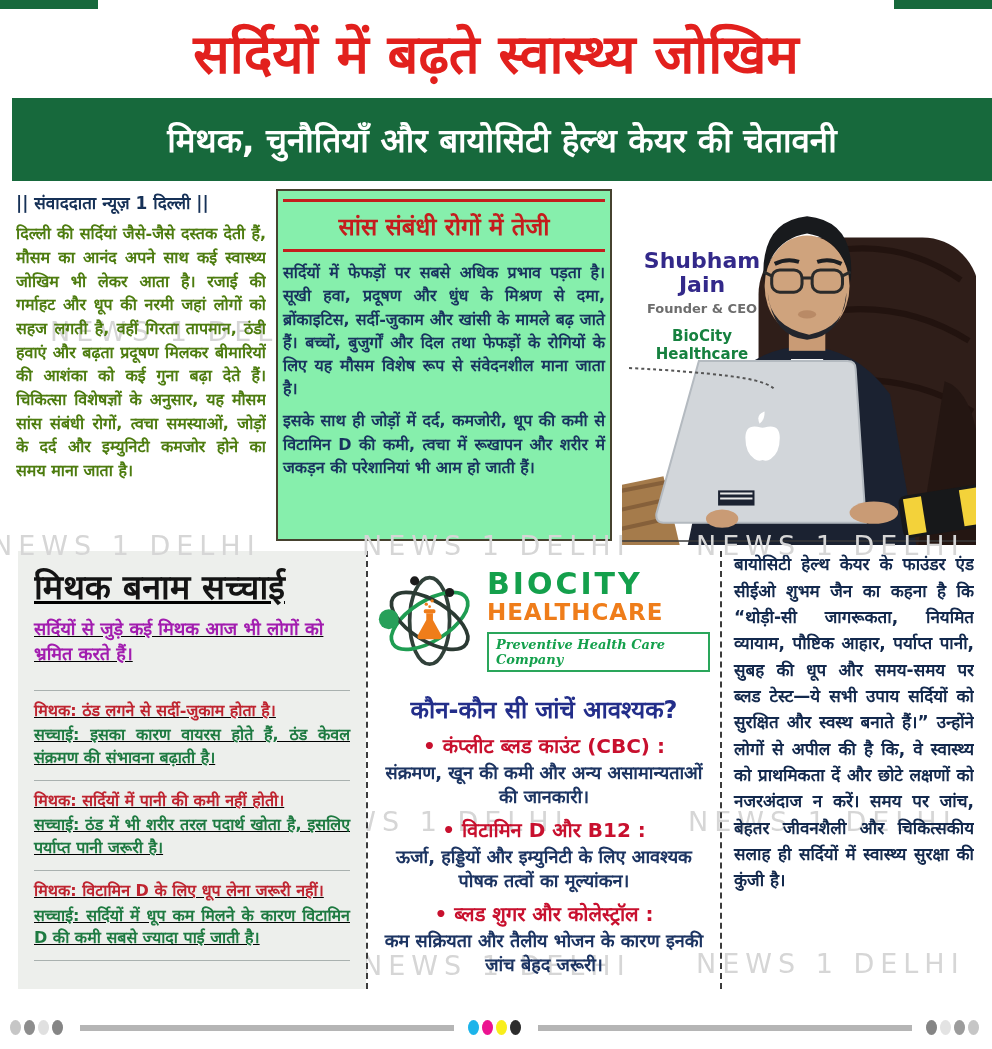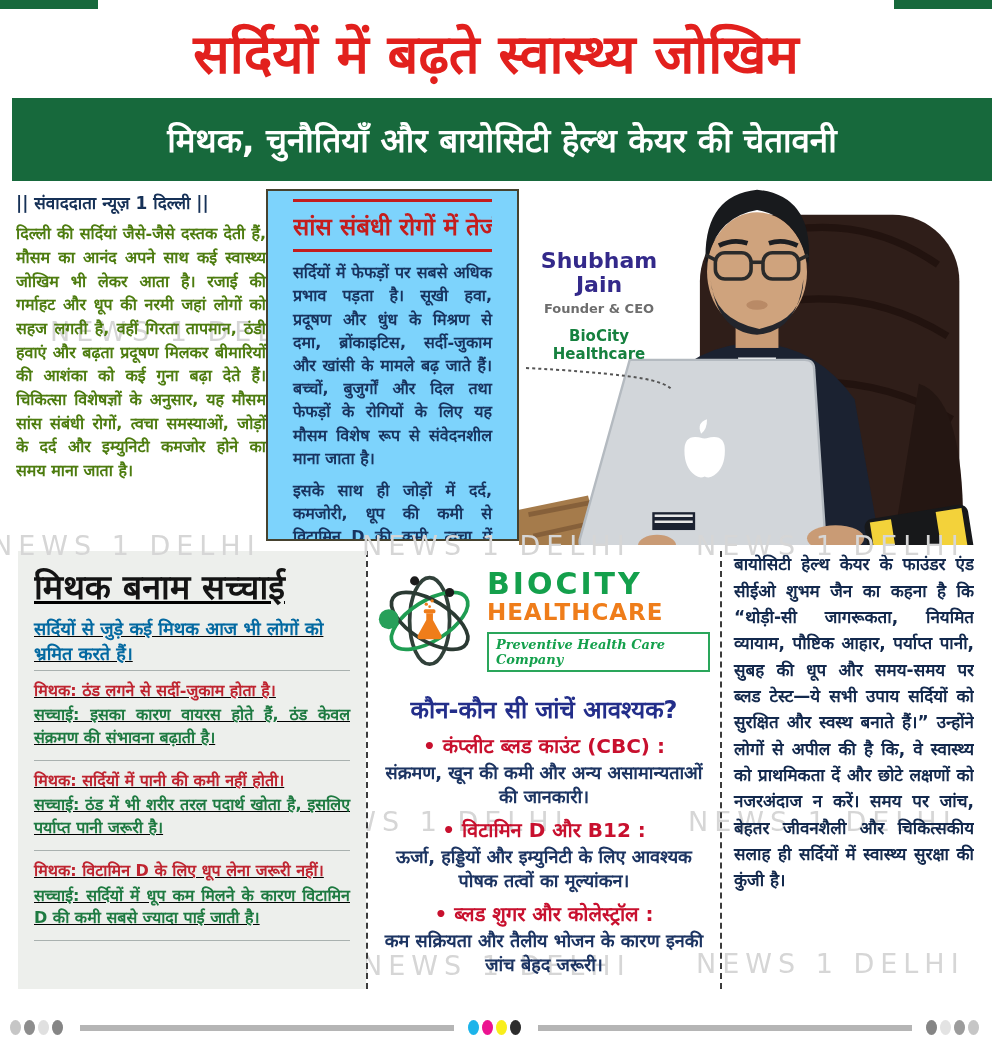--- a/index.html
+++ b/index.html
@@ -21,45 +21,45 @@
   .headline{
     position:relative;z-index:1;margin:16px 8px 0;text-align:center;
     color:#e2201d;font-size:54px;font-weight:800;line-height:1.45;white-space:nowrap;overflow:hidden;
   }
   .banner{
     position:relative;z-index:1;margin-top:4px;background:#17693c;color:#ffffff;
     text-align:center;font-size:33px;font-weight:800;padding:19px 4px;white-space:nowrap;overflow:hidden;margin-left:12px;
   }
 
   
-  .row1{position:relative;z-index:1;display:flex;gap:0;padding:8px 16px 0;height:356px;}
+  .row1{position:relative;z-index:1;display:flex;gap:10px;padding:8px 16px 0;height:356px;}
   .news-col{width:250px;overflow:hidden;}
   .byline{color:#163157;font-size:17px;font-weight:800;margin:2px 0 8px;}
   .article-body{color:#4d7c0f;font-size:16px;font-weight:600;line-height:1.48;text-align:justify;margin:0;}
 
   .resp-box{
-    width:253px;box-sizing:border-box;background:#7dd3fc;border:2px solid#46422f;
-    padding:8px 25px;height:352px;overflow:hidden;
+    width:336px;box-sizing:border-box;background:#86efac;border:2px solid#46422f;
+    padding:8px 5px;height:352px;overflow:hidden;
   }
   .resp-rule{height:3px;background:#c41d1d;}
   .resp-title{color:#c41d1d;font-size:24px;font-weight:800;text-align:center;margin:7px 0;white-space:nowrap;overflow:hidden;}
   .resp-box p{color:#18335f;font-size:16px;font-weight:600;line-height:1.45;text-align:justify;margin:9px 0 0;}
 
   .photo-wrap{flex:1;position:relative;overflow:hidden;}
   .photo-svg{position:absolute;inset:0;width:100%;height:100%;}
   .founder-label{position:absolute;left:2px;top:60px;width:156px;text-align:center;z-index:2;}
   .founder-name{color:#33298a;font-size:22px;font-weight:800;line-height:1.1;}
   .founder-role{color:#6d6d6d;font-size:13px;font-weight:600;margin-top:3px;}
   .founder-company{color:#16813f;font-size:15px;font-weight:800;margin-top:11px;}
 
   
   .row2{position:relative;z-index:1;display:flex;align-items:stretch;padding:6px 18px 0;height:438px;}
   .myths-panel{width:348px;box-sizing:border-box;background:#edefec;padding:12px 16px;overflow:hidden;text-decoration:underline;}
   .myths-title{color:#141414;font-size:34px;font-weight:800;margin:0 0 8px;white-space:nowrap;overflow:hidden;}
-  .myths-intro{color:#0369a1;font-size:18px;font-weight:700;line-height:1.35;padding-bottom:4px;border-bottom:1px solid #a9b1af;margin:0;}
+  .myths-intro{color:#a21caf;font-size:18px;font-weight:700;line-height:1.35;padding-bottom:24px;border-bottom:1px solid #a9b1af;margin:0;}
   .myth-item{padding:9px 0 11px;border-bottom:1px solid #a9b1af;}
   .myth-text{color:#bf2430;font-size:16px;font-weight:700;line-height:1.4;margin:0 0 2px;}
   .truth-text{color:#1e7a41;font-size:16px;font-weight:700;line-height:1.4;margin:0;text-align:justify;}
 
   .tests-col{flex:1;border-left:2px dashed #3c3c3c;border-right:2px dashed #3c3c3c;
              padding:8px 10px 0;text-align:center;overflow:hidden;}
   .logo-row{display:flex;align-items:center;justify-content:center;gap:9px;margin-top:2px;}
   .logo-text{text-align:left;}
   .logo-word{color:#14a04c;font-size:30px;font-weight:800;letter-spacing:3px;line-height:1.05;}
   .logo-word2{color:#ef7d1a;font-size:23px;font-weight:800;letter-spacing:1px;line-height:1.1;}

